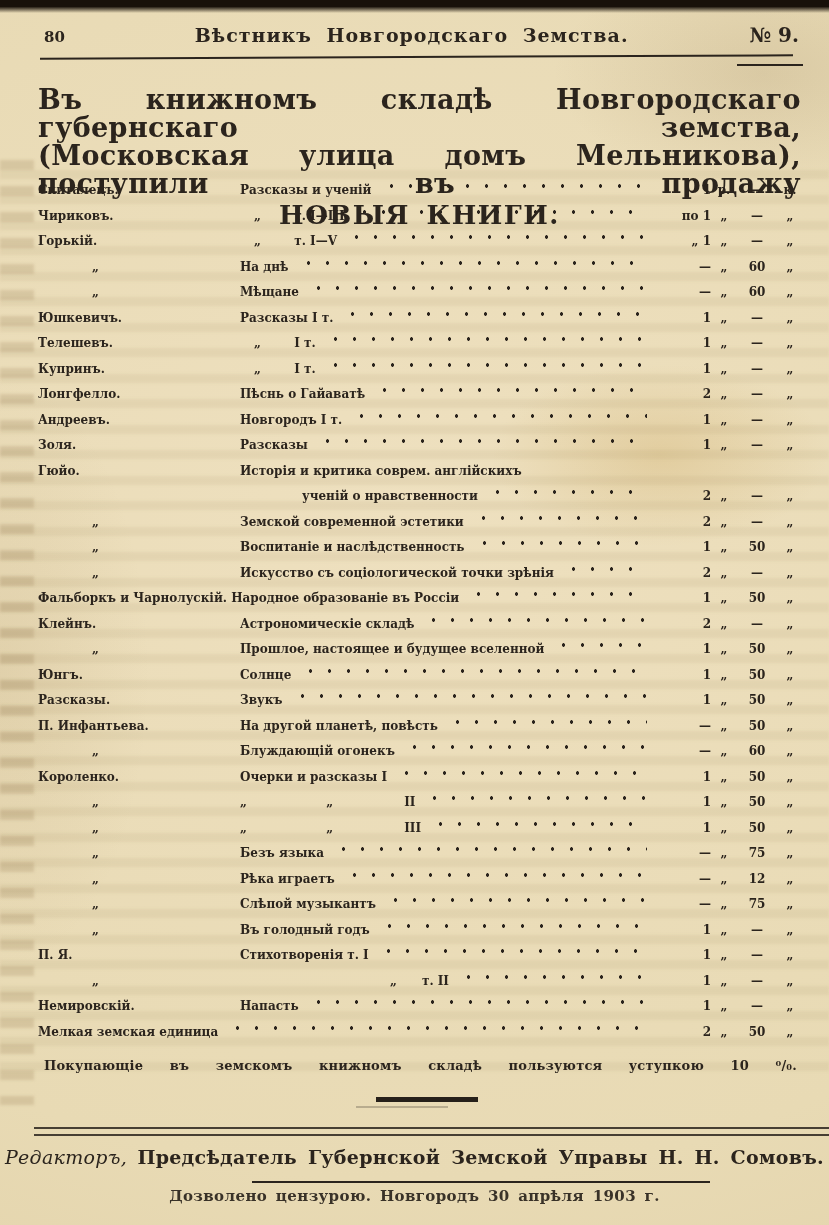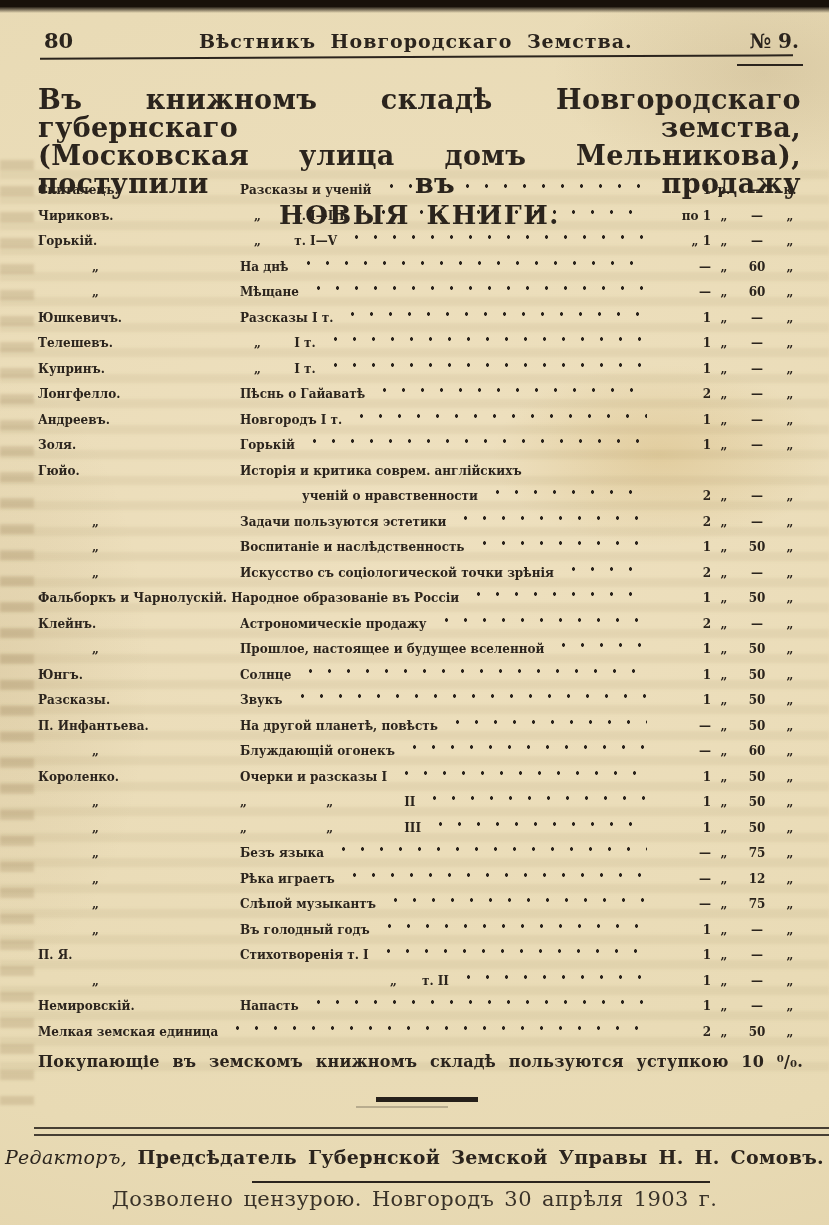--- a/index.html
+++ b/index.html
@@ -20,21 +20,21 @@
   .ghost-bleed{position:absolute;left:0;right:0;top:170px;bottom:150px;pointer-events:none;
     background:repeating-linear-gradient(180deg, rgba(138,112,64,.085) 0 9px, rgba(0,0,0,0) 9px 25.5px);
     filter:blur(1.4px);}
   .ghost-left{position:absolute;left:0;top:160px;bottom:120px;width:34px;pointer-events:none;
     background:repeating-linear-gradient(180deg, rgba(128,100,55,.18) 0 10px, rgba(0,0,0,0) 10px 26px);
     filter:blur(1.6px);}
 
   
   .header{position:absolute;top:20px;left:44px;right:30px;display:flex;
     justify-content:space-between;align-items:baseline;font-weight:bold;}
-  .page-number{font-size:21px;margin-top:8px;}
+  .page-number{font-size:15px;margin-top:8px;}
   .journal-title{font-size:19px;letter-spacing:1px;word-spacing:7px;margin-left:9px;}
   .issue-number{font-size:20px;}
   .header-rule{position:absolute;top:56px;left:40px;right:36px;height:2px;background:#2b241d;
     transform:rotate(-.25deg);}
   .issue-underline{position:absolute;top:64px;right:26px;width:66px;height:2px;background:#2b241d;}
 
   
   .announcement{position:absolute;top:86px;left:38px;right:28px;}
   .announcement p{margin:0;font-weight:bold;font-size:27px;line-height:28px;
     text-align:justify;text-align-last:justify;word-spacing:6px;letter-spacing:.4px;}
@@ -51,36 +51,36 @@
   .leader{flex:1 1 4px;align-self:stretch;margin:0 8px 0 10px;
     background-image:radial-gradient(circle, #2b241d 1.6px, rgba(0,0,0,0) 1.9px);
     background-size:19px 6px;background-repeat:repeat-x;background-position:2px bottom 6px;}
   .price{flex:0 0 148px;display:flex;align-items:baseline;}
   .rub{width:56px;text-align:right;white-space:pre;}
   .ru{width:26px;text-align:center;}
   .kop{width:40px;text-align:center;}
   .ku{width:26px;text-align:center;}
 
   
-  .discount{position:absolute;top:1052px;left:38px;right:26px;margin:0;
-    font-size:16px;font-weight:bold;text-align:justify;text-align-last:justify;
+  .discount{position:absolute;top:1052px;left:38px;right:26px;margin:6px;
+    font-size:13px;font-weight:bold;text-align:justify;text-align-last:justify;
     word-spacing:2px;letter-spacing:.2px;}
 
   
   .short-bar{position:absolute;top:1097px;left:376px;width:102px;height:5px;background:#26201a;}
   .short-bar-echo{position:absolute;top:1106px;left:356px;width:92px;height:2px;background:#26201a;opacity:.25;}
   .double-rule{position:absolute;top:1127px;left:34px;right:0;height:5px;
     border-top:2px solid #2b241d;border-bottom:2px solid #2b241d;opacity:.85;}
   .editor-line{position:absolute;top:1146px;left:0;right:0;margin:0;text-align:center;
     font-size:19px;letter-spacing:.3px;word-spacing:4px;}
   .editor-line em{font-weight:normal;}
   .editor-line strong{font-weight:bold;}
   .editor-underline{position:absolute;top:1181px;left:252px;width:458px;height:2px;background:#2b241d;}
   .censor-line{position:absolute;top:1187px;left:0;right:0;margin:0;text-align:center;
-    font-size:21px;font-weight:normal;letter-spacing:.4px;word-spacing:3px;opacity:.92;}
+    font-size:15px;font-weight:bold;letter-spacing:.4px;word-spacing:3px;opacity:.92;}
 </style>
 </head>
 <body>
 
 <div class="top-edge"></div>
 <div class="ghost-bleed"></div>
 <div class="ghost-left"></div>
 
 <header class="header">
   <span class="page-number">80</span>
@@ -202,21 +202,21 @@
       <span class="leader"></span>
       <span class="price">
         <span class="rub">1</span>
         <span class="ru">„</span>
         <span class="kop">—</span>
         <span class="ku">„</span>
       </span>
     </div>
     <div class="line">
       <span class="author">Золя.</span>
-      <span class="title">Горькій</span>
+      <span class="title">Разсказы</span>
       <span class="leader"></span>
       <span class="price">
         <span class="rub">1</span>
         <span class="ru">„</span>
         <span class="kop">—</span>
         <span class="ku">„</span>
       </span>
     </div>
     <div class="line">
       <span class="author">Гюйо.</span>
@@ -228,21 +228,21 @@
       <span class="leader"></span>
       <span class="price">
         <span class="rub">2</span>
         <span class="ru">„</span>
         <span class="kop">—</span>
         <span class="ku">„</span>
       </span>
     </div>
     <div class="line">
       <span class="author ditto">„</span>
-      <span class="title">Задачи пользуются эстетики</span>
+      <span class="title">Земской современной эстетики</span>
       <span class="leader"></span>
       <span class="price">
         <span class="rub">2</span>
         <span class="ru">„</span>
         <span class="kop">—</span>
         <span class="ku">„</span>
       </span>
     </div>
     <div class="line">
       <span class="author ditto">„</span>
@@ -272,21 +272,21 @@
       <span class="leader"></span>
       <span class="price">
         <span class="rub">1</span>
         <span class="ru">„</span>
         <span class="kop">50</span>
         <span class="ku">„</span>
       </span>
     </div>
     <div class="line">
       <span class="author">Клейнъ.</span>
-      <span class="title">Астрономическіе продажу</span>
+      <span class="title">Астрономическіе складѣ</span>
       <span class="leader"></span>
       <span class="price">
         <span class="rub">2</span>
         <span class="ru">„</span>
         <span class="kop">—</span>
         <span class="ku">„</span>
       </span>
     </div>
     <div class="line">
       <span class="author ditto">„</span>

